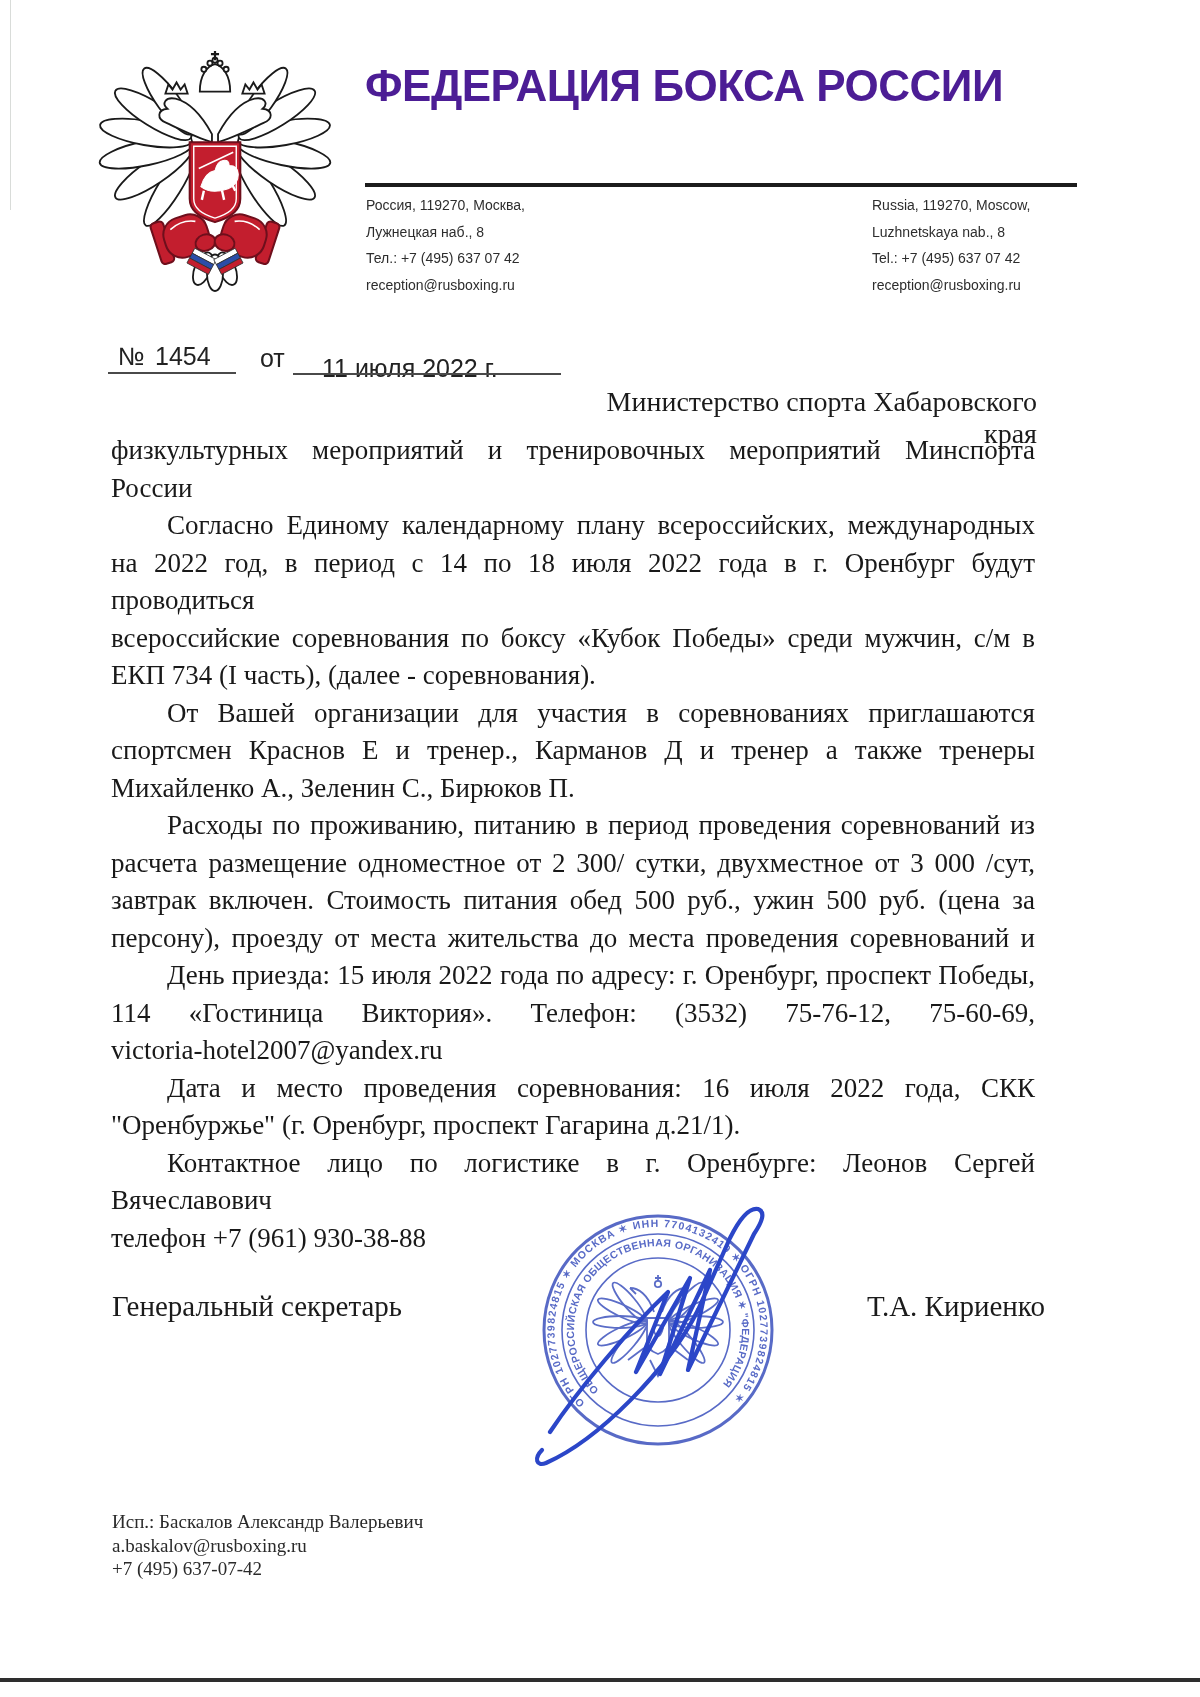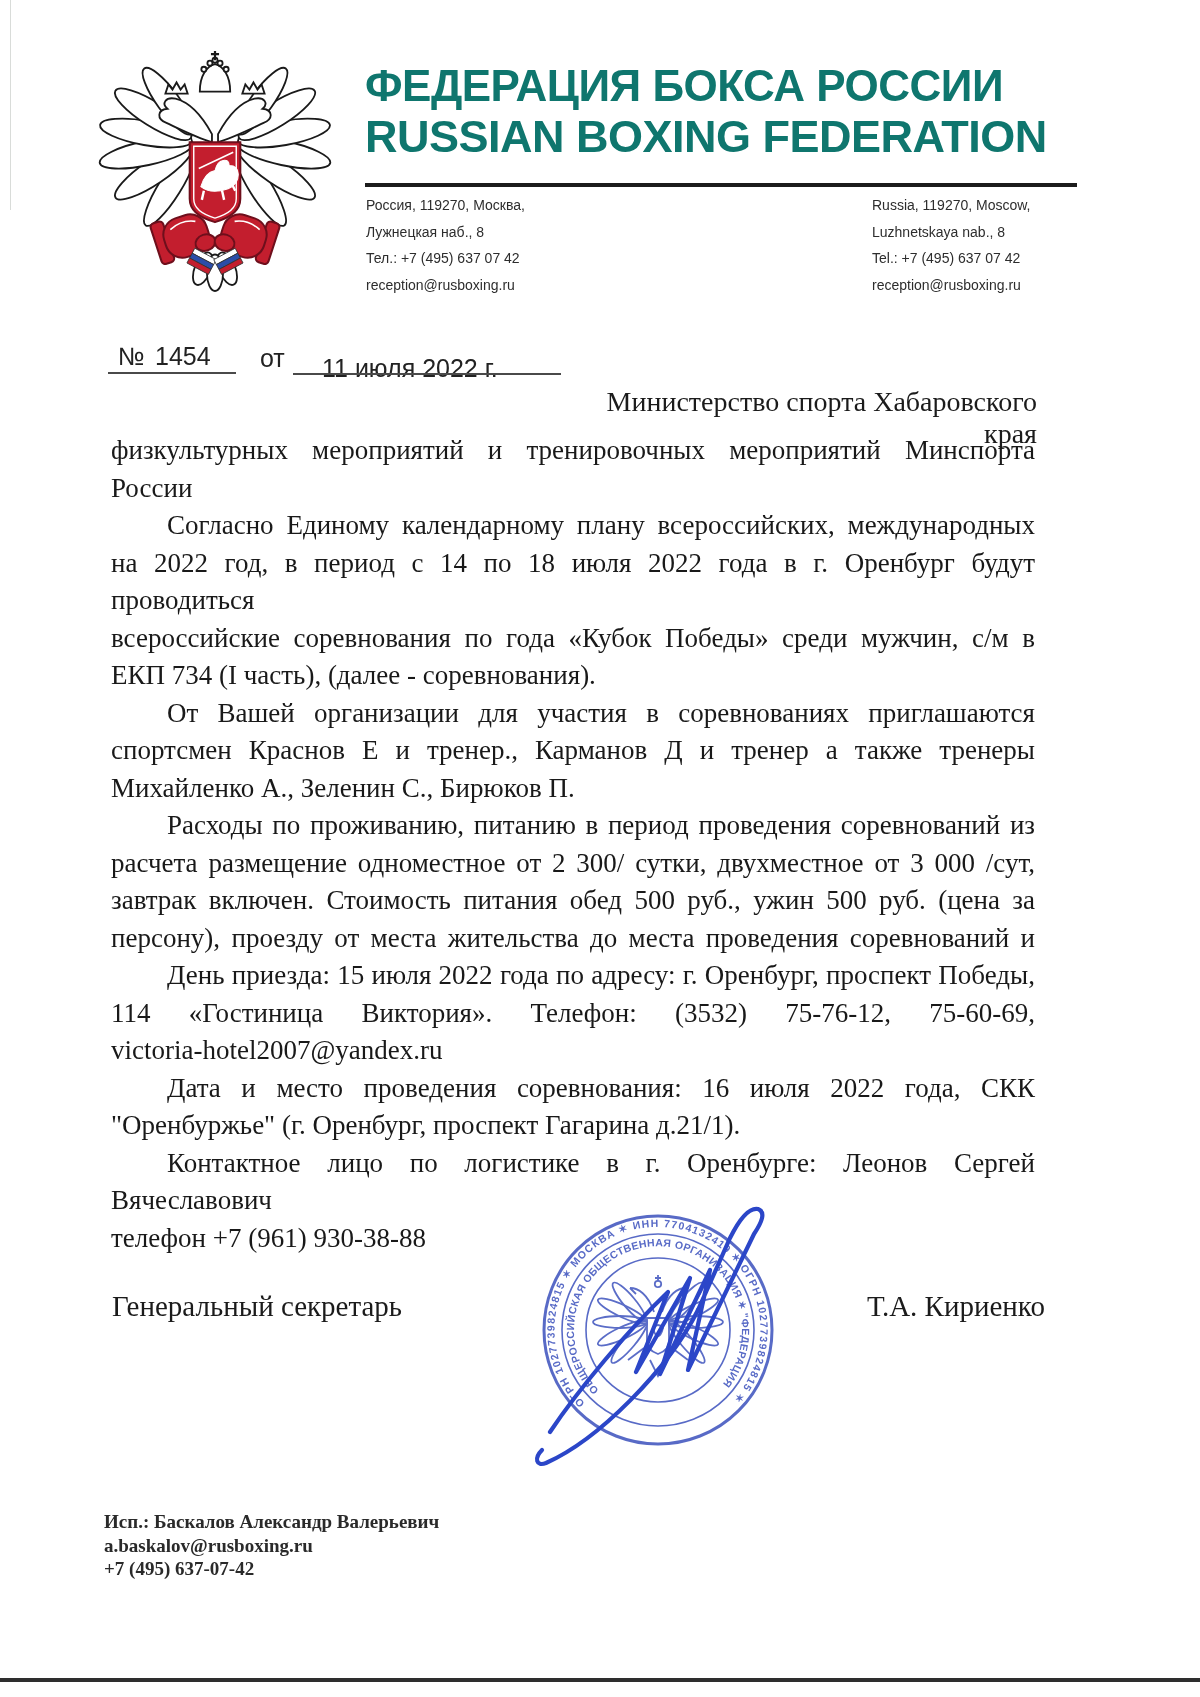--- a/index.html
+++ b/index.html
@@ -4,21 +4,21 @@
 <style>
   html,body{margin:0;padding:0;background:#ffffff;}
   .page{position:relative;width:1200px;height:1697px;background:#fff;overflow:hidden;
         font-family:"Liberation Serif",serif;color:#1b1b1b;}
   .abs{position:absolute;}
   
   .scan-left{left:10px;top:0;width:1px;height:210px;background:#d9dcd9;}
   .scan-bottom{left:0;top:1678px;width:1200px;height:4px;background:#2e2e2e;}
   
   .title{font-family:"Liberation Sans",sans-serif;font-weight:bold;letter-spacing:-0.5px;
-         font-size:44px;color:#0f766e;white-space:nowrap;line-height:1;}
+         font-size:44px;color:#4c1d95;white-space:nowrap;line-height:1;}
   .rule{background:#1c1c1c;height:4px;}
   .addr{font-family:"Liberation Sans",sans-serif;font-weight:normal;font-size:14px;
         line-height:26.5px;color:#2d2d2d;white-space:nowrap;}
   
   .ref{font-family:"Liberation Sans",sans-serif;font-size:25px;color:#222;white-space:nowrap;}
   .uline{height:2px;background:#4a4a4a;}
   .recipient{font-size:28px;text-align:right;}
   
   .bodytext{width:924px;font-size:27px;line-height:37.5px;color:#191919;}
   .bl{text-align:justify;text-align-last:justify;}
@@ -105,21 +105,20 @@
       <rect x="-11" y="3" width="24" height="5.5" fill="#c31e2e" stroke="#333" stroke-width="0.8"></rect>
     </g>
     <g transform="translate(129,213) rotate(-28)">
       <rect x="-13" y="-8" width="24" height="5.5" fill="#ffffff" stroke="#333" stroke-width="0.8"></rect>
       <rect x="-13" y="-2.5" width="24" height="5.5" fill="#2b4da8" stroke="#333" stroke-width="0.8"></rect>
       <rect x="-13" y="3" width="24" height="5.5" fill="#c31e2e" stroke="#333" stroke-width="0.8"></rect>
     </g>
   </svg>
 
   <div class="abs title" style="left:365px;top:64px;">ФЕДЕРАЦИЯ БОКСА РОССИИ</div>
-  <div class="abs title" style="left:365px;top:114px;font-size:45px;">RUSSIAN BOXING FEDERATION</div>
   <div class="abs rule" style="left:365px;top:183px;width:712px;"></div>
 
   <div class="abs addr" style="left:366px;top:192px;">
     <div>Россия, 119270, Москва,</div>
     <div>Лужнецкая наб., 8</div>
     <div>Тел.: +7 (495) 637 07 42</div>
     <div>reception@rusboxing.ru</div>
   </div>
   <div class="abs addr" style="left:872px;top:192px;">
     <div>Russia, 119270, Moscow,</div>
@@ -134,21 +133,21 @@
   <div class="abs ref" style="left:322px;top:330px;margin-top:24px;">11 июля 2022 г.</div>
   <div class="abs uline" style="left:108px;top:372px;width:128px;"></div>
   <div class="abs uline" style="left:293px;top:373px;width:268px;"></div>
 
   <div class="abs recipient" style="left:600px;top:386px;width:437px;">Министерство спорта Хабаровского края</div>
 
   <div class="abs bodytext" style="left:111px;top:432px;">
       <div class="bl">физкультурных мероприятий и тренировочных мероприятий Минспорта России</div>
       <div class="bl first">Согласно Единому календарному плану всероссийских, международных</div>
       <div class="bl">на 2022 год, в период с 14 по 18 июля 2022 года в г. Оренбург будут проводиться</div>
-      <div class="bl">всероссийские соревнования по года «Кубок Победы» среди мужчин, с/м в</div>
+      <div class="bl">всероссийские соревнования по боксу «Кубок Победы» среди мужчин, с/м в</div>
       <div class="bl last">ЕКП 734 (I часть), (далее - соревнования).</div>
       <div class="bl first">От Вашей организации для участия в соревнованиях приглашаются</div>
       <div class="bl">спортсмен Краснов Е и тренер., Карманов Д и тренер а также тренеры</div>
       <div class="bl last">Михайленко А., Зеленин С., Бирюков П.</div>
       <div class="bl first">Расходы по проживанию, питанию в период проведения соревнований из</div>
       <div class="bl">расчета размещение одноместное от 2 300/ сутки, двухместное от 3 000 /сут,</div>
       <div class="bl">завтрак включен. Стоимость питания обед 500 руб., ужин 500 руб. (цена за</div>
       <div class="bl">персону), проезду от места жительства до места проведения соревнований и</div>
       <div class="bl first">День приезда: 15 июля 2022 года по адресу: г. Оренбург, проспект Победы,</div>
       <div class="bl">114 «Гостиница Виктория». Телефон: (3532) 75-76-12, 75-60-69,</div>
@@ -197,19 +196,19 @@
       <path d="M -8,30 L 0,46 L 8,30 M -14,18 L -30,30 M 14,18 L 30,30"></path>
       <path d="M -5,-2 q5,-6 10,0 q-2,8 -5,8 q-3,0 -5,-8 z"></path>
     </g>
 
     <g stroke="#2b46c8" stroke-width="4.2" fill="none" stroke-linecap="round" stroke-linejoin="round">
       <path d="M -108,102 C -80,60 -30,0 10,-38 L -22,42 L 32,-52 L 2,44 L 52,-60 L 30,40 L 96,-96 C 104,-108 108,-118 100,-121 C 90,-123 80,-108 72,-92 L 40,-20"></path>
       <path d="M 40,-20 C 10,40 -60,110 -112,133 C -122,137 -124,128 -116,120"></path>
     </g>
   </svg>
 
-  <div class="abs footer" style="left:104px;top:1510px;font-weight:bold;">
+  <div class="abs footer" style="left:112px;top:1510px;">
     <div>Исп.: Баскалов Александр Валерьевич</div>
     <div>a.baskalov@rusboxing.ru</div>
     <div>+7 (495) 637-07-42</div>
   </div>
 
 </div>
 
 </body></html>

